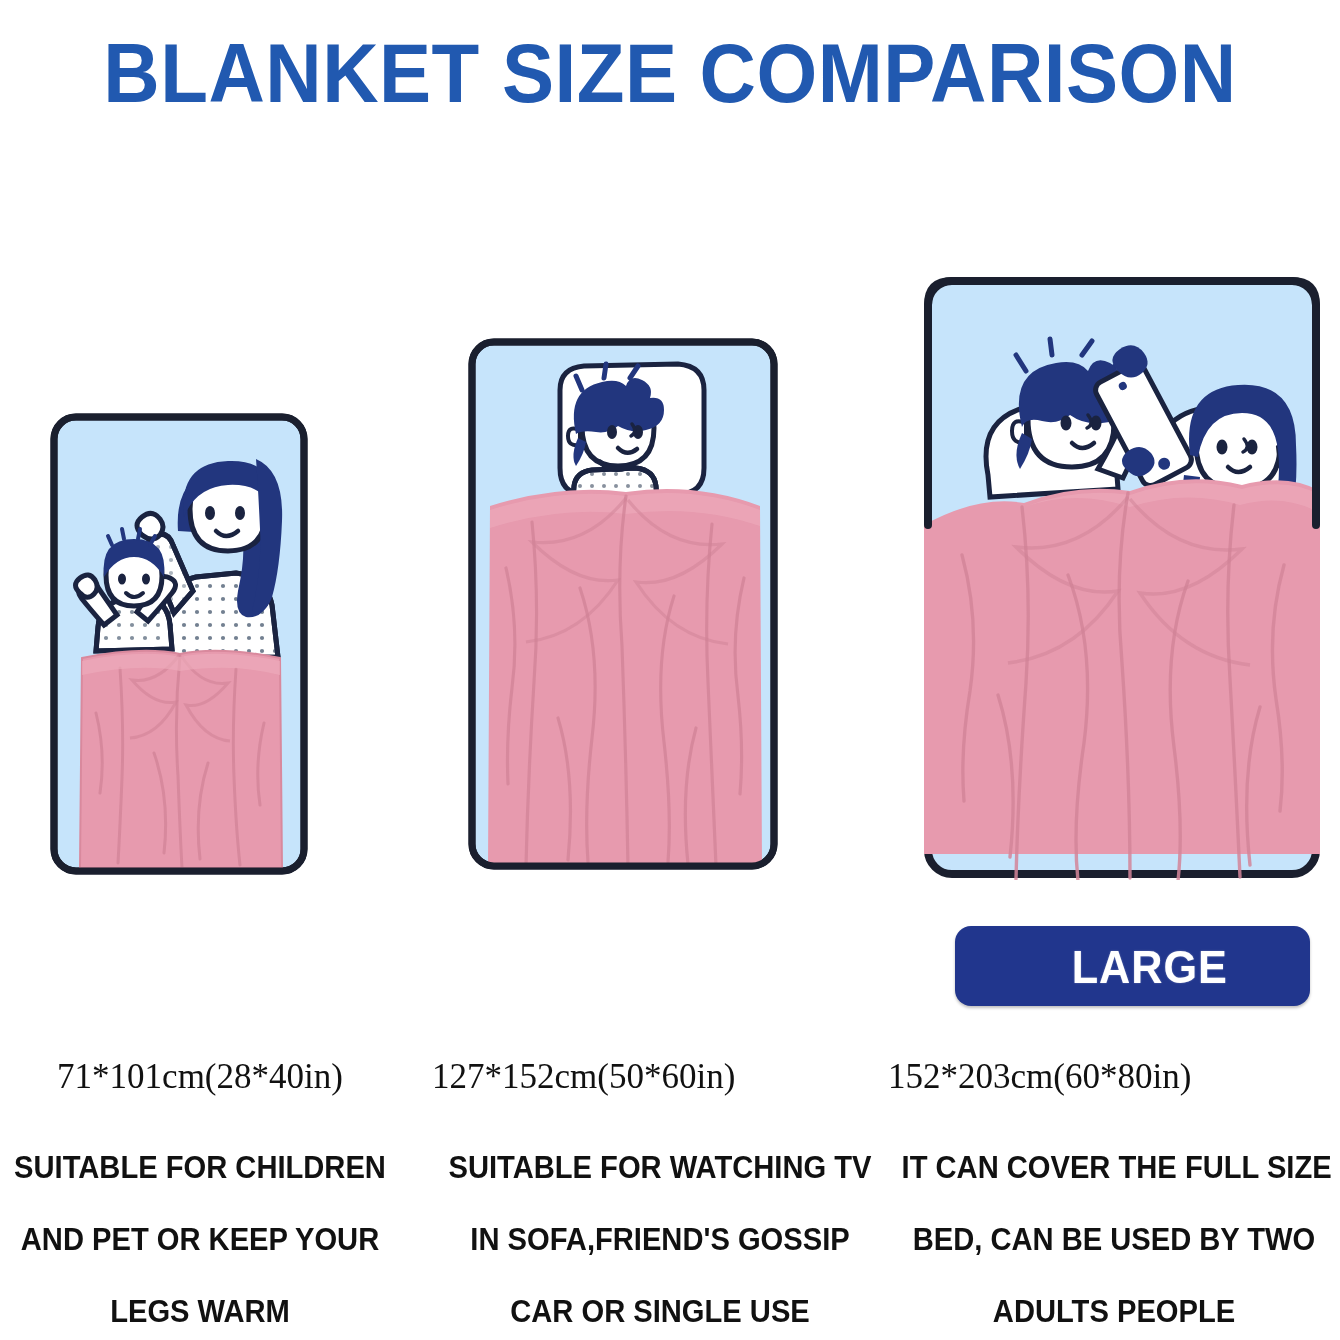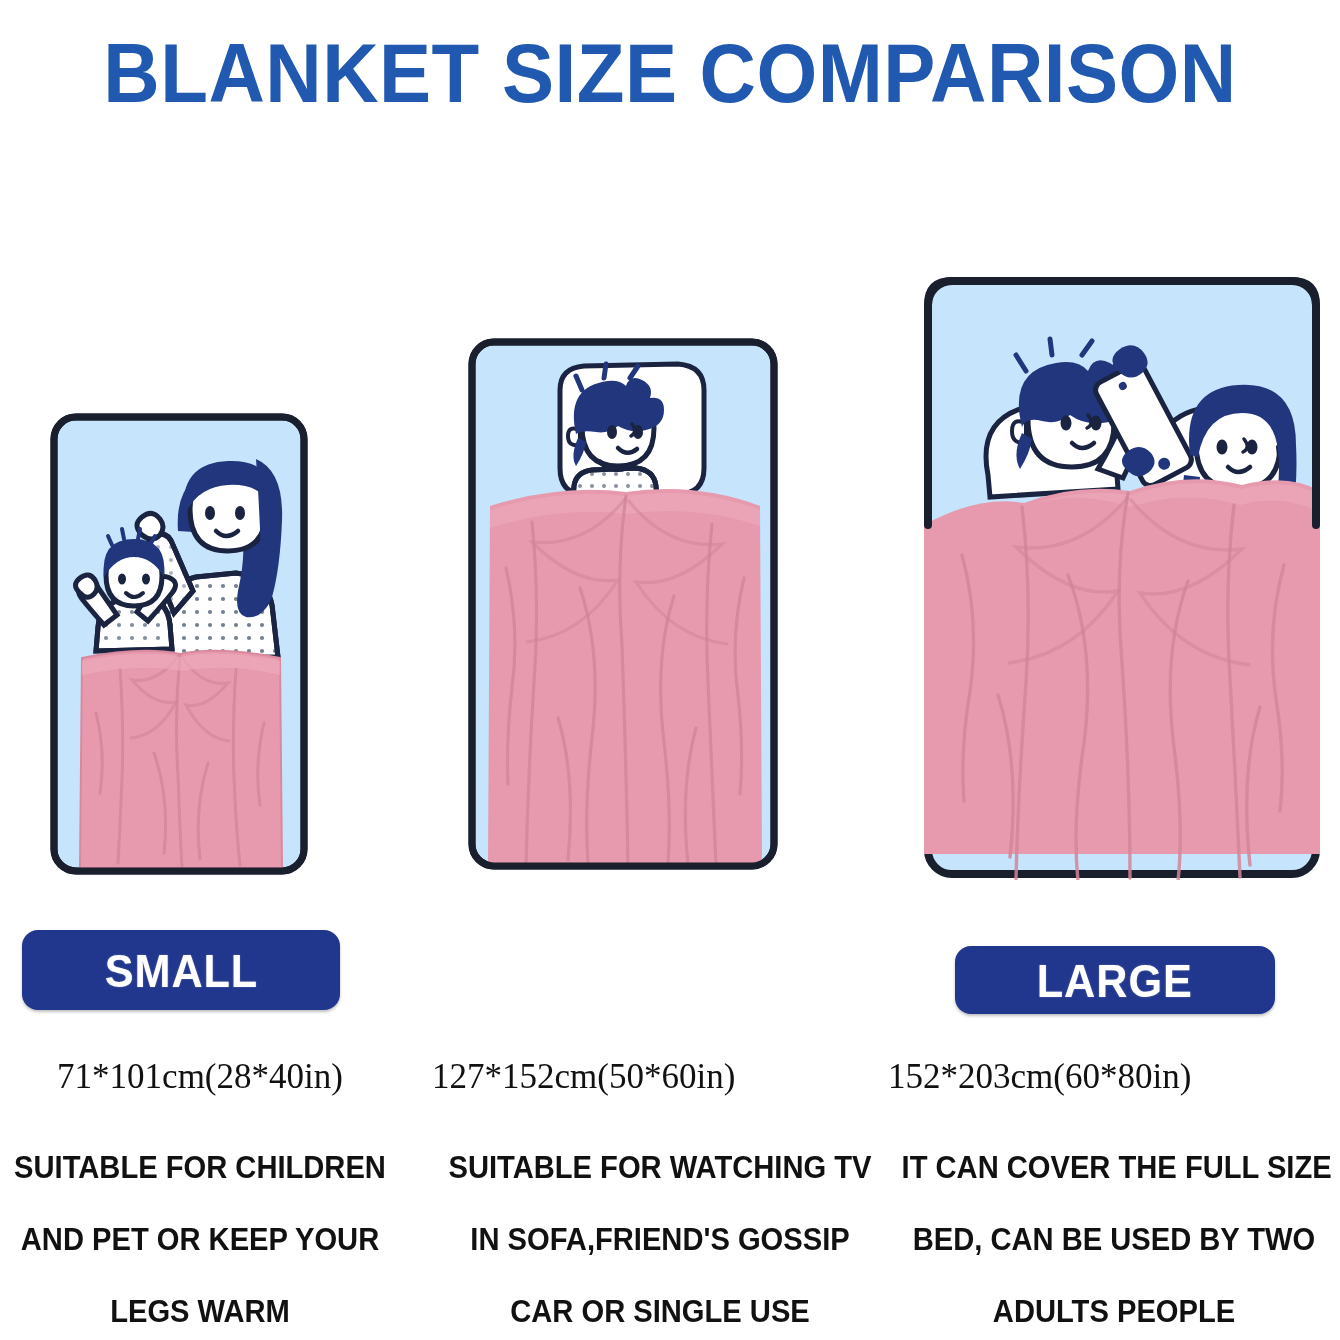--- a/index.html
+++ b/index.html
@@ -49,21 +49,21 @@
     font-weight:bold;
     font-size:47px;
     line-height:47px;
     letter-spacing:1px;
     transform:scaleX(0.92);
     text-shadow:0 0 2px rgba(255,255,255,0.35);
     white-space:nowrap;
   }
   #badge-small{left:22px;top:930px;width:318px;height:80px;}
   #badge-medium{left:475px;top:930px;width:305px;height:80px;}
-  #badge-large{left:955px;top:946px;width:320px;height:68px;}
+  #badge-large{left:955px;top:926px;width:320px;height:80px;padding-left:35px;}
 
   
   .dims{
     position:absolute;
     font-family:Liberation Serif, serif;
     font-size:35px;
     line-height:40px;
     color:#111111;
     white-space:nowrap;
     letter-spacing:0px;
@@ -288,23 +288,20 @@
         <path d="M76 420 q22 70 12 162"></path>
         <path d="M338 432 q-20 66 -10 158"></path>
       </g>
       <path d="M206 222 q-48 58 -112 50 q52 52 102 44 q-42 64 -110 72" fill="none" stroke="#cf8195" stroke-width="3.4" opacity="0.5"></path>
       <path d="M208 224 q48 58 112 50 q-52 52 -102 44 q42 64 110 72" fill="none" stroke="#cf8195" stroke-width="3.4" opacity="0.5"></path>
 
       <path d="M6 250 L6 30 q0 -24 24 -24 l340 0 q24 0 24 24 l0 220" fill="none" stroke="#1a1f2e" stroke-width="8" stroke-linecap="round"></path>
     </svg>
   </div>
 
-  <div class="badge" id="badge-small">
-    <span class="badge-text">SMALL</span>
-  </div>
   <div class="badge" id="badge-large">
     <span class="badge-text">LARGE</span>
   </div>
 
   <div class="dims" id="dims-small">71*101cm(28*40in)</div>
   <div class="dims" id="dims-medium">127*152cm(50*60in)</div>
   <div class="dims" id="dims-large">152*203cm(60*80in)</div>
 
   <div class="desc" id="desc-small">
     <span class="desc-line">SUITABLE FOR CHILDREN</span>

